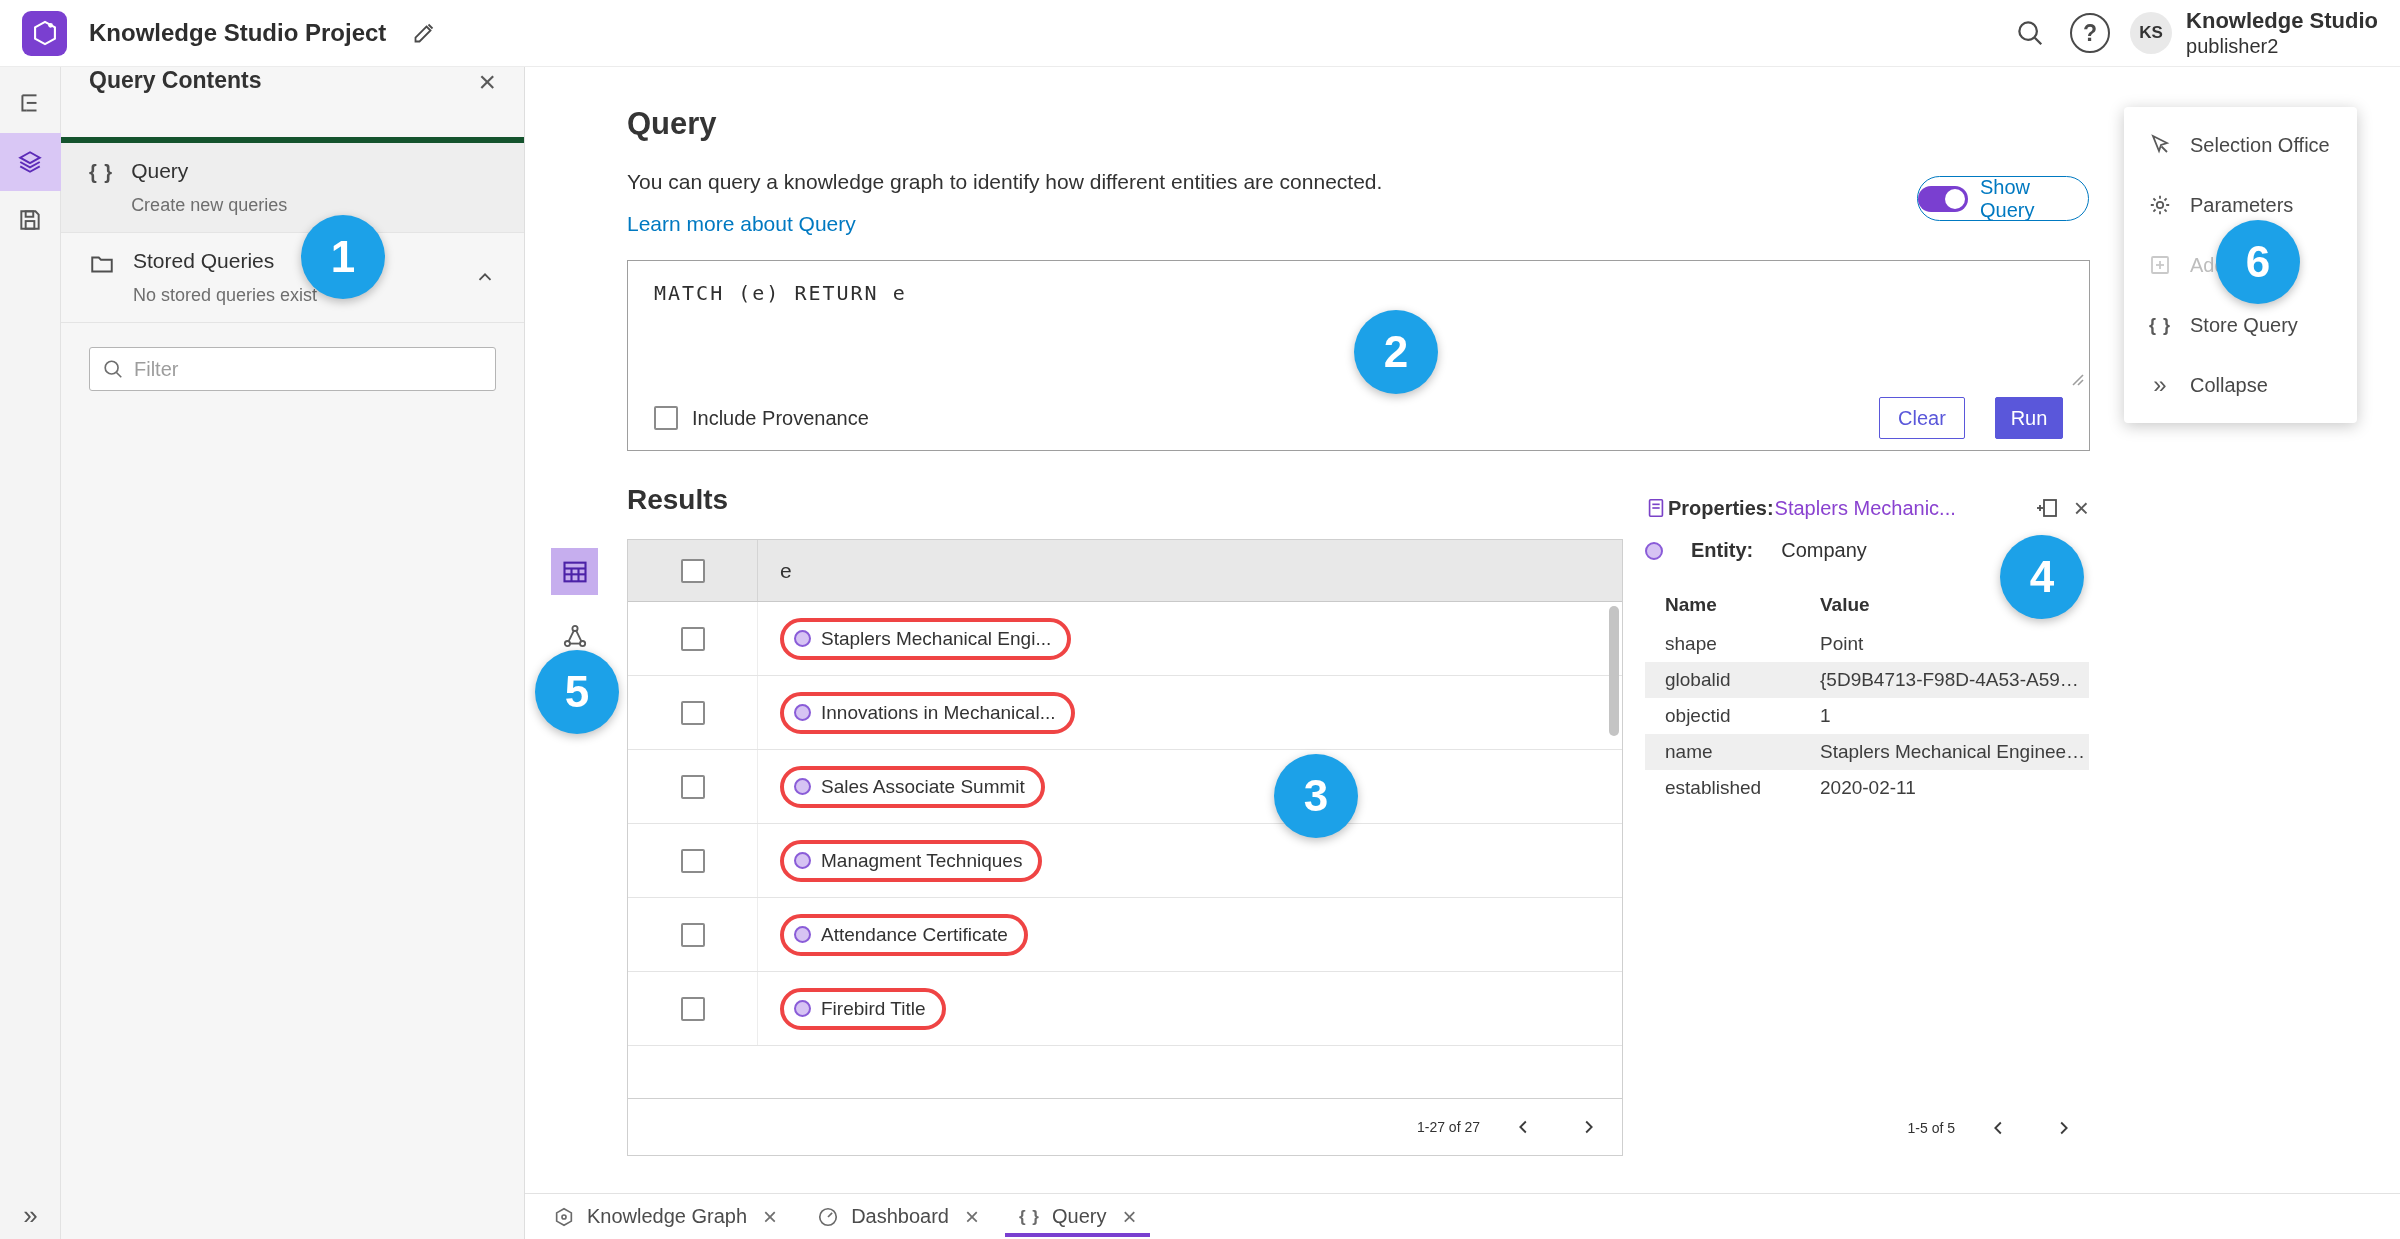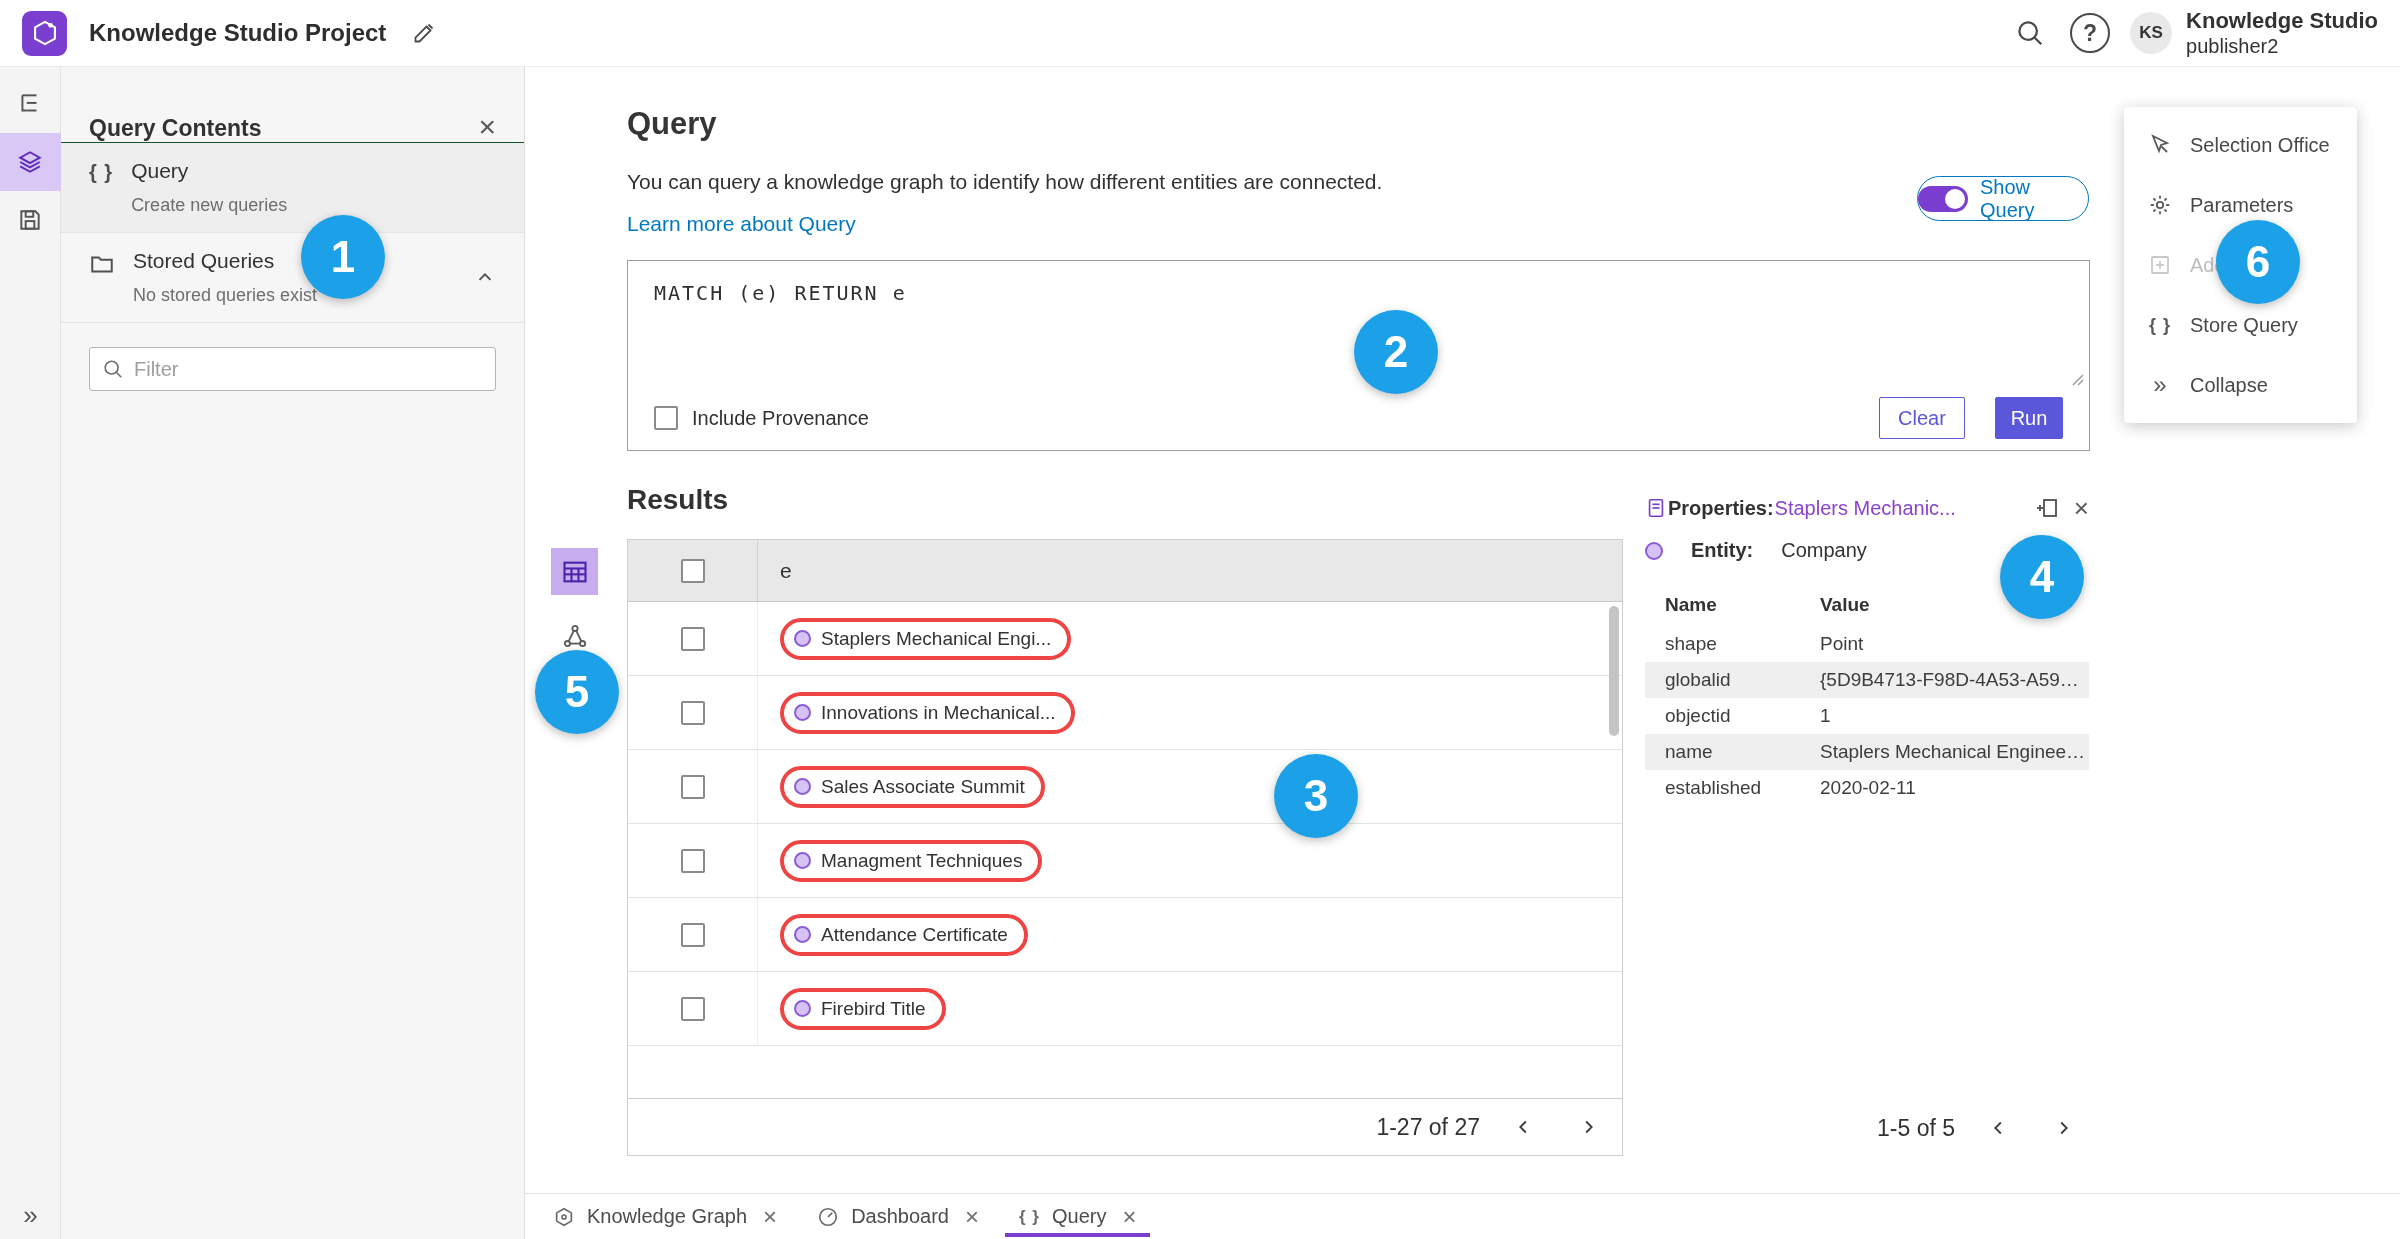--- a/index.html
+++ b/index.html
@@ -29,21 +29,21 @@
           border-right:1px solid #e2e2e2; display:flex; flex-direction:column; align-items:center;
           padding-top:8px; z-index:4; }
   .rail-btn { width:61px; height:58px; display:flex; align-items:center; justify-content:center; color:#555; }
   .rail-btn.active { background:#d9c7f5; color:#5c2bb8; }
   .rail-expand { position:absolute; bottom:8px; left:0; width:61px; text-align:center; font-size:26px;
                  color:#555; cursor:default; }
 
   
   .panel { position:absolute; left:61px; top:67px; width:464px; height:1172px; background:#f6f6f6;
            border-right:1px solid #dedede; z-index:3; }
-  .panel-header { height:76px; display:flex; align-items:flex-end; padding:0 28px; border-bottom:1px solid #14532d; }
+  .panel-header { height:76px; display:flex; align-items:flex-start; padding:0 28px; border-bottom:6px solid #14532d; }
   .panel-title { font-size:23px; font-weight:bold; color:#323232; flex:1; }
   .panel-close { font-size:30px; color:#5a5a5a; line-height:1; }
   .panel-item { padding:16px 28px; display:flex; align-items:flex-start; gap:18px; border-bottom:1px solid #e4e4e4; }
   .panel-item.selected { background:#eeeeee; }
   .item-icon { color:#4f4f4f; margin-top:2px; }
   .braces { font-size:20px; font-weight:bold; color:#4f4f4f; letter-spacing:1px; white-space:nowrap; }
   .item-label { font-size:21px; color:#323232; }
   .item-sub { font-size:18px; color:#6e6e6e; margin-top:12px; }
   .item-chevron { margin-left:auto; color:#4f4f4f; align-self:center; display:flex; }
   .filter-box { margin:24px 28px; height:44px; background:#fff; border:1px solid #b5b5b5; border-radius:3px;
@@ -92,21 +92,21 @@
   .rrow { height:74px; display:flex; align-items:center; border-bottom:1px solid #e4e4e4; }
   .rrow .chk-cell { border-right:1px solid #ededed; }
   .pill { display:inline-flex; align-items:center; gap:10px; border:4px solid #ef4444; border-radius:22px;
           padding:6px 16px 6px 10px; margin-left:22px; background:#fff; }
   .pill-dot { width:17px; height:17px; border-radius:50%; background:#d6c3f3; border:2px solid #8a5cd8; flex:none; }
   .pill-label { font-size:19px; color:#333; white-space:nowrap; }
   .scrollbar-track { position:absolute; right:2px; top:64px; bottom:60px; width:12px; }
   .scrollbar-thumb { position:absolute; right:1px; top:2px; width:10px; height:130px; background:#c4c4c4; border-radius:5px; }
   .rtable-footer { position:absolute; left:0; right:0; bottom:0; height:57px; border-top:1px solid #cfcfcf;
                    display:flex; align-items:center; justify-content:flex-end; gap:24px; padding-right:14px; background:#fff; }
-  .page-text { font-size:23px; color:#323232; }
+  .page-text { font-size:14px; color:#323232; }
   .page-btn { width:40px; height:40px; display:flex; align-items:center; justify-content:center; color:#3c3c3c; }
 
   
   .props { position:absolute; left:1645px; top:493px; width:444px; height:663px; }
   .props-header { display:flex; align-items:center; gap:1px; height:30px; }
   .props-doc-icon { color:#7a42c8; display:flex; flex:none; }
   .props-label { font-size:20px; font-weight:bold; color:#323232; white-space:nowrap; }
   .props-link { font-size:20px; color:#8a42d0; white-space:nowrap; overflow:hidden; text-overflow:ellipsis; flex:1; }
   .props-add { margin-left:auto; color:#4f4f4f; display:flex; flex:none; }
   .props-close { font-size:26px; color:#5a5a5a; margin-left:14px; line-height:1; flex:none; }

